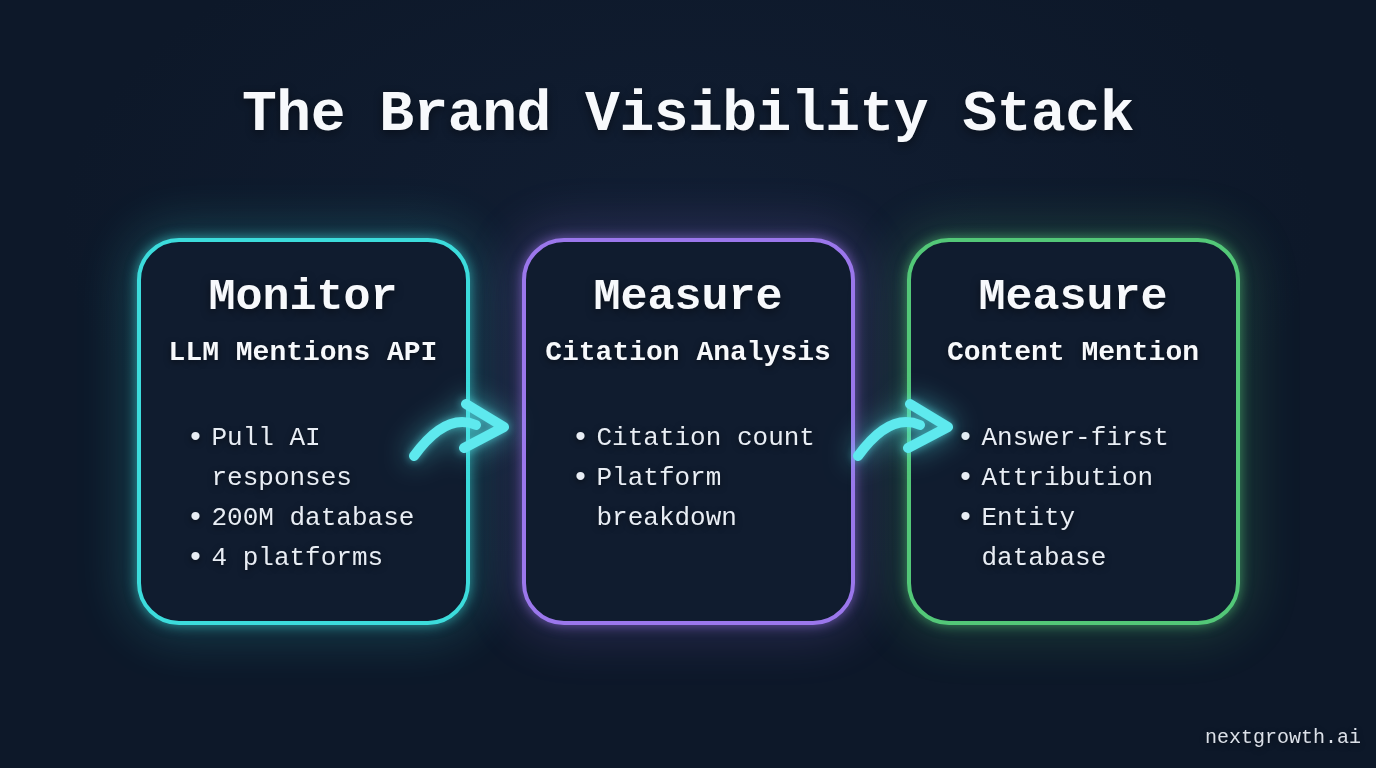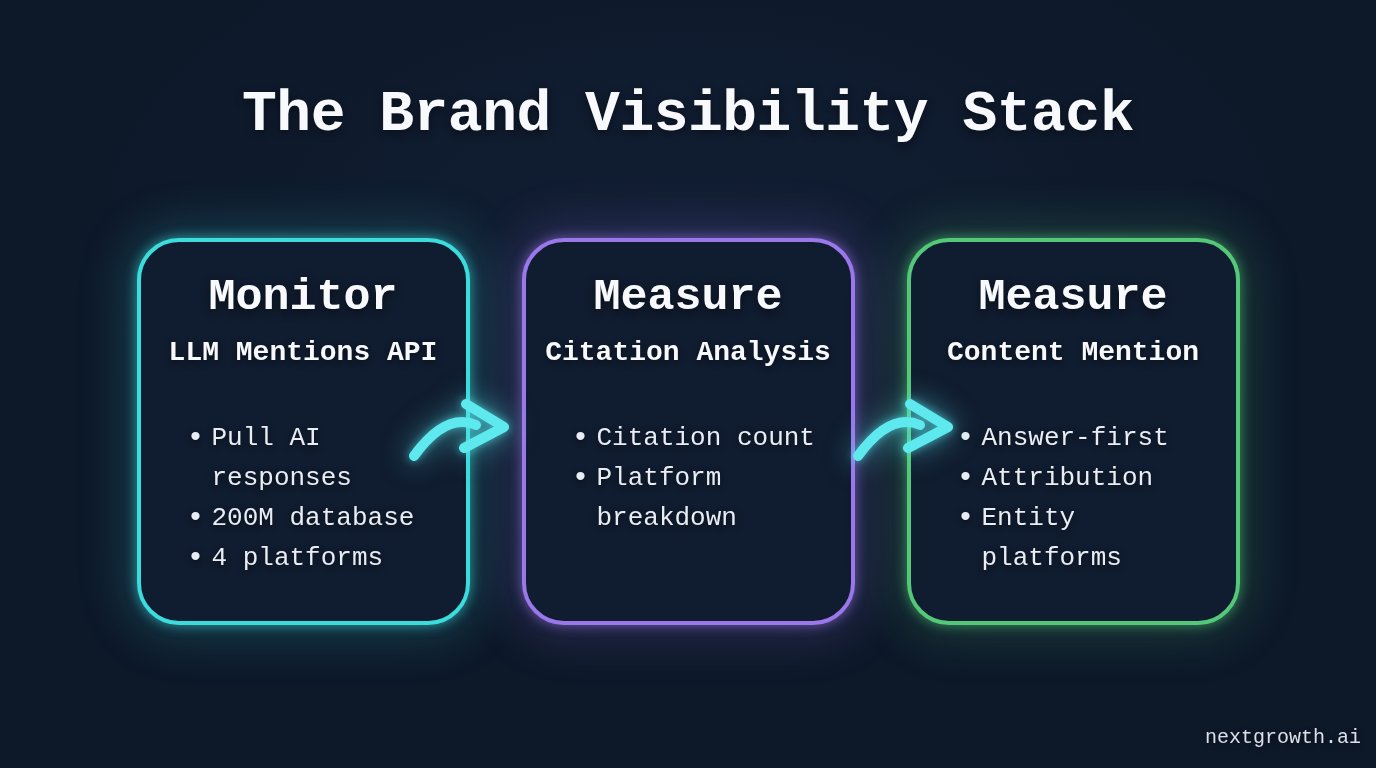--- a/index.html
+++ b/index.html
@@ -141,21 +141,21 @@
         <li>Platform breakdown</li>
       </ul>
     </section>
 
     <section class="card" style="--accent: #53c878; --glow: rgba(83,200,120,0.55); --glow-soft: rgba(83,200,120,0.20);">
       <h2 class="card-heading">Measure</h2>
       <h3 class="card-subtitle">Content Mention</h3>
       <ul class="card-bullets">
         <li>Answer-first</li>
         <li>Attribution</li>
-        <li>Entity platforms</li>
+        <li>Entity database</li>
       </ul>
     </section>
 
   </div>
 
   <svg class="flow-arrow a1" viewBox="0 0 116 80">
     <path d="M 12 60 Q 44 16 74 29"></path>
     <path d="M 64 8 L 102 31 L 62 52"></path>
   </svg>
 

